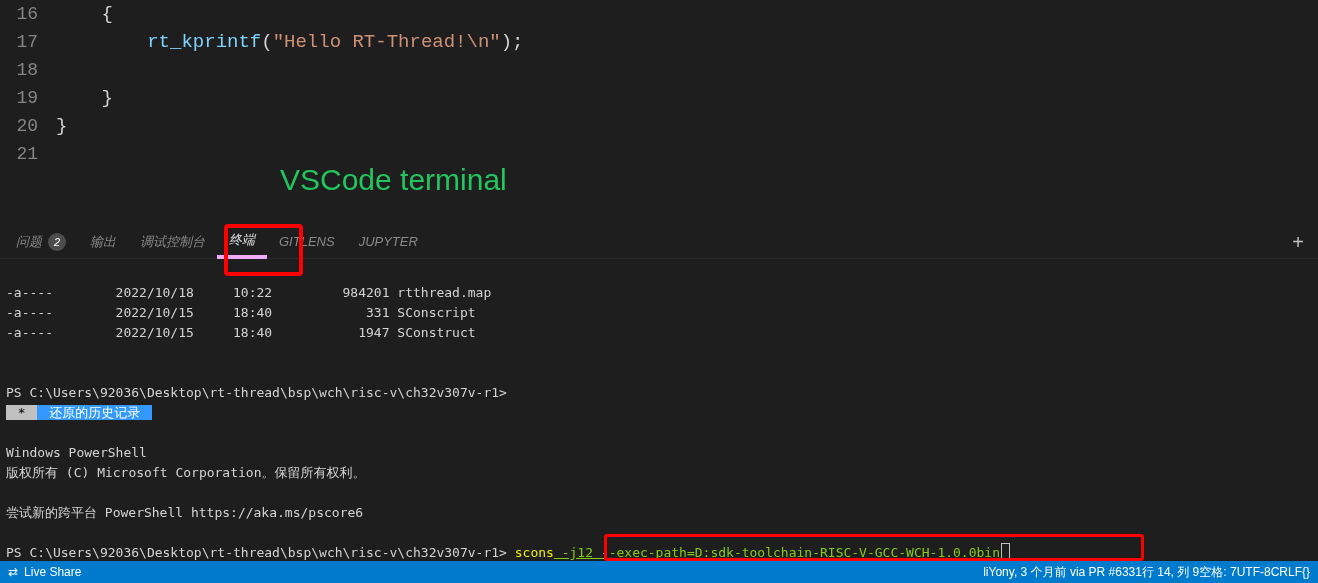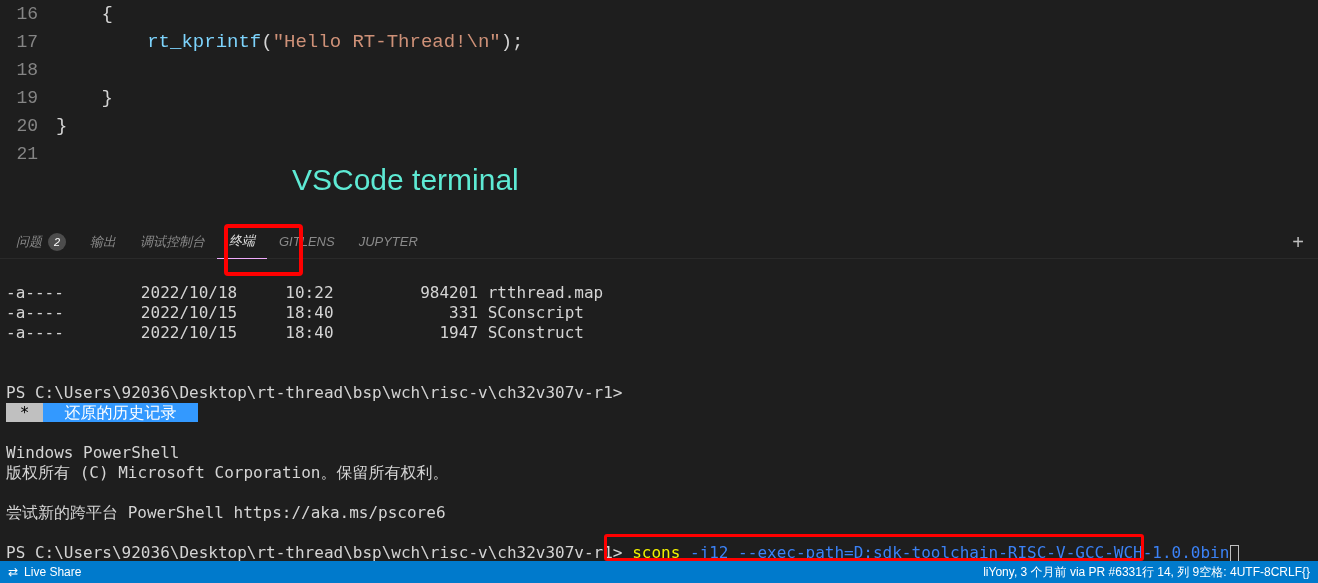--- a/index.html
+++ b/index.html
@@ -25,23 +25,23 @@
   }
   .code { white-space: pre; font-size: 19px; }
   .tok-punc { color: #d4d4d4; }
   .tok-func { color: #7dd3fc; }
   .tok-str  { color: #ce9178; }
   .tok-num  { color: #b5cea8; }
   .squiggle { border-bottom: 2px dotted #5a8ee0; }
 
   .annotation-label {
     position: absolute;
-    left: 292px;
+    left: 280px;
     top: 163px;
-    color: #5eead4;
+    color: #22c55e;
     font-size: 30px;
     font-family: Arial, sans-serif;
   }
   .annotation-box-1 {
     position: absolute;
     left: 224px;
     top: 224px;
     width: 79px;
     height: 52px;
     border: 4px solid #ff0000;
@@ -76,54 +76,54 @@
     height: 34px;
     line-height: 34px;
     color: #8a8a8a;
     cursor: pointer;
     display: flex;
     align-items: center;
     font-style: italic;
   }
   .panel-tab.active {
     color: #e0e0e0;
-    border-bottom: 1px solid #f0abfc;
+    border-bottom: 4px solid #f0abfc;
   }
   .badge {
     display: inline-flex;
     align-items: center;
     justify-content: center;
     min-width: 18px;
     height: 18px;
     padding: 0 5px;
     margin-left: 6px;
     border-radius: 10px;
     background: #4d4d4d;
     color: #fff;
     font-size: 11px;
   }
   .panel-actions { position: absolute; right: 6px; top: 0; height: 34px; display: flex; align-items: center; }
   .plus-icon { color: #c0c0c0; font-size: 20px; padding: 0 8px; cursor: pointer; font-family: sans-serif; }
 
   .terminal {
     padding: 24px 0 0 0;
-    font-size: 16px;
+    font-size: 13px;
     line-height: 20px;
     white-space: pre;
     font-family: 'Consolas', 'NSimSun', monospace;
   }
   .term-line { padding: 0 6px; }
   .hist-badge {
     background: #3399ff;
     color: #fff;
-    padding: 0 12px;
+    padding: 0 4px;
   }
   .hist-star { background: #c0c0c0; color:#000; padding:0 4px; }
   .cmd-yellow { color: #f2f200; }
-  .cmd-grey { color: #3b82f6; }
+  .cmd-grey { color: #84cc16; text-decoration: underline; }
   .cursor-block { display:inline-block; width:9px; height:17px; border:1px solid #c0c0c0; vertical-align: text-bottom; margin-left:1px; }
 
   .status-bar {
     position: absolute;
     left: 0; right: 0; bottom: 0;
     height: 22px;
     background: #007acc;
     color: #fff;
     font-size: 12px;
     font-family: 'Segoe UI', sans-serif;
@@ -182,18 +182,18 @@
 <div class="terminal" id="termbody"><div class="term-line">-a----        2022/10/18     10:22         984201 rtthread.map</div><div class="term-line">-a----        2022/10/15     18:40            331 SConscript</div><div class="term-line">-a----        2022/10/15     18:40           1947 SConstruct</div><div class="term-line">&nbsp;</div><div class="term-line">&nbsp;</div><div class="term-line">PS C:\Users\92036\Desktop\rt-thread\bsp\wch\risc-v\ch32v307v-r1&gt;</div><div class="term-line"><span class="hist-star"> * </span><span class="hist-badge"> 还原的历史记录 </span></div><div class="term-line">&nbsp;</div><div class="term-line">Windows PowerShell</div><div class="term-line">版权所有 (C) Microsoft Corporation。保留所有权利。</div><div class="term-line">&nbsp;</div><div class="term-line">尝试新的跨平台 PowerShell https://aka.ms/pscore6</div><div class="term-line">&nbsp;</div><div class="term-line">PS C:\Users\92036\Desktop\rt-thread\bsp\wch\risc-v\ch32v307v-r1&gt; <span class="cmd-yellow">scons</span><span class="cmd-grey"> -j12 --exec-path=D:sdk-toolchain-RISC-V-GCC-WCH-1.0.0bin</span><span class="cursor-block"></span></div></div>
 
 <div class="status-bar">
   <div class="status-left">
     <span>⇄</span>
     <span>Live Share</span>
   </div>
   <div class="status-right" id="statusright">
       <span>liYony, 3 个月前 via PR #6331</span>
       <span>行 14, 列 9</span>
-      <span>空格: 4</span>
+      <span>空格: 7</span>
       <span>UTF-8</span>
       <span>CRLF</span>
       <span>{}</span>
     </div>
 </div>
 
 </body></html>

